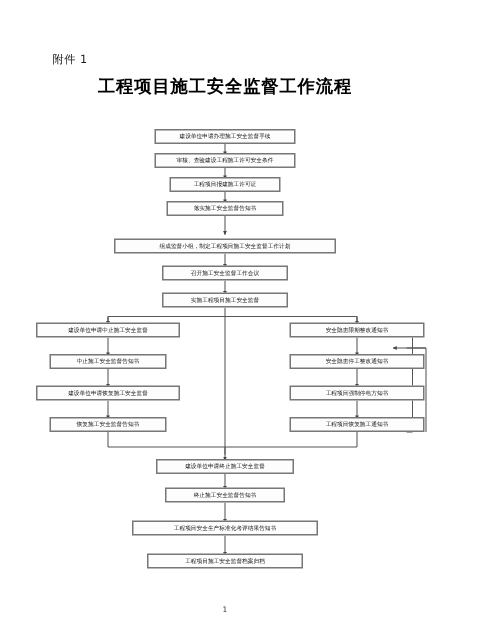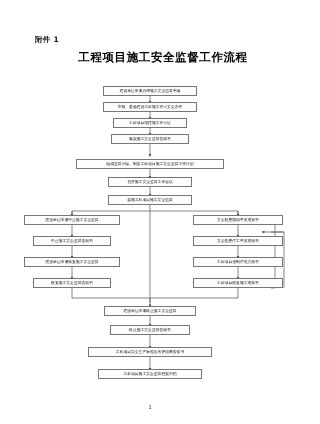--- a/index.html
+++ b/index.html
@@ -5,29 +5,28 @@
   html,body{margin:0;padding:0;}
   body{
     width:300px;height:424px;background:#ffffff;
     font-family:"DejaVu Sans","Liberation Sans",sans-serif;
     position:relative;overflow:hidden;
   }
   #page{position:relative;width:300px;height:424px;}
 
   .attach{
     position:absolute;left:35px;top:35px;
-    font-size:7.5px;font-weight:bold;color:#1a1a1a;
+    font-size:7.5px;font-weight:normal;color:#1a1a1a;
     letter-spacing:.3px;white-space:nowrap;
   }
   .title{
     position:absolute;left:0;top:50px;width:300px;
     text-align:center;font-size:11.5px;font-weight:bold;
     color:#000;letter-spacing:.6px;white-space:nowrap;
     font-family:"DejaVu Serif","Liberation Serif",serif;
-    padding-left:13px;
   }
 
   svg.wires{position:absolute;left:0;top:0;width:300px;height:424px;}
 
   .node{
     position:absolute;box-sizing:border-box;
     border:0.8px solid #777;background:#fdfdfd;
     display:flex;align-items:center;justify-content:center;
     text-align:center;line-height:1.05;
     color:#111;overflow:hidden;

